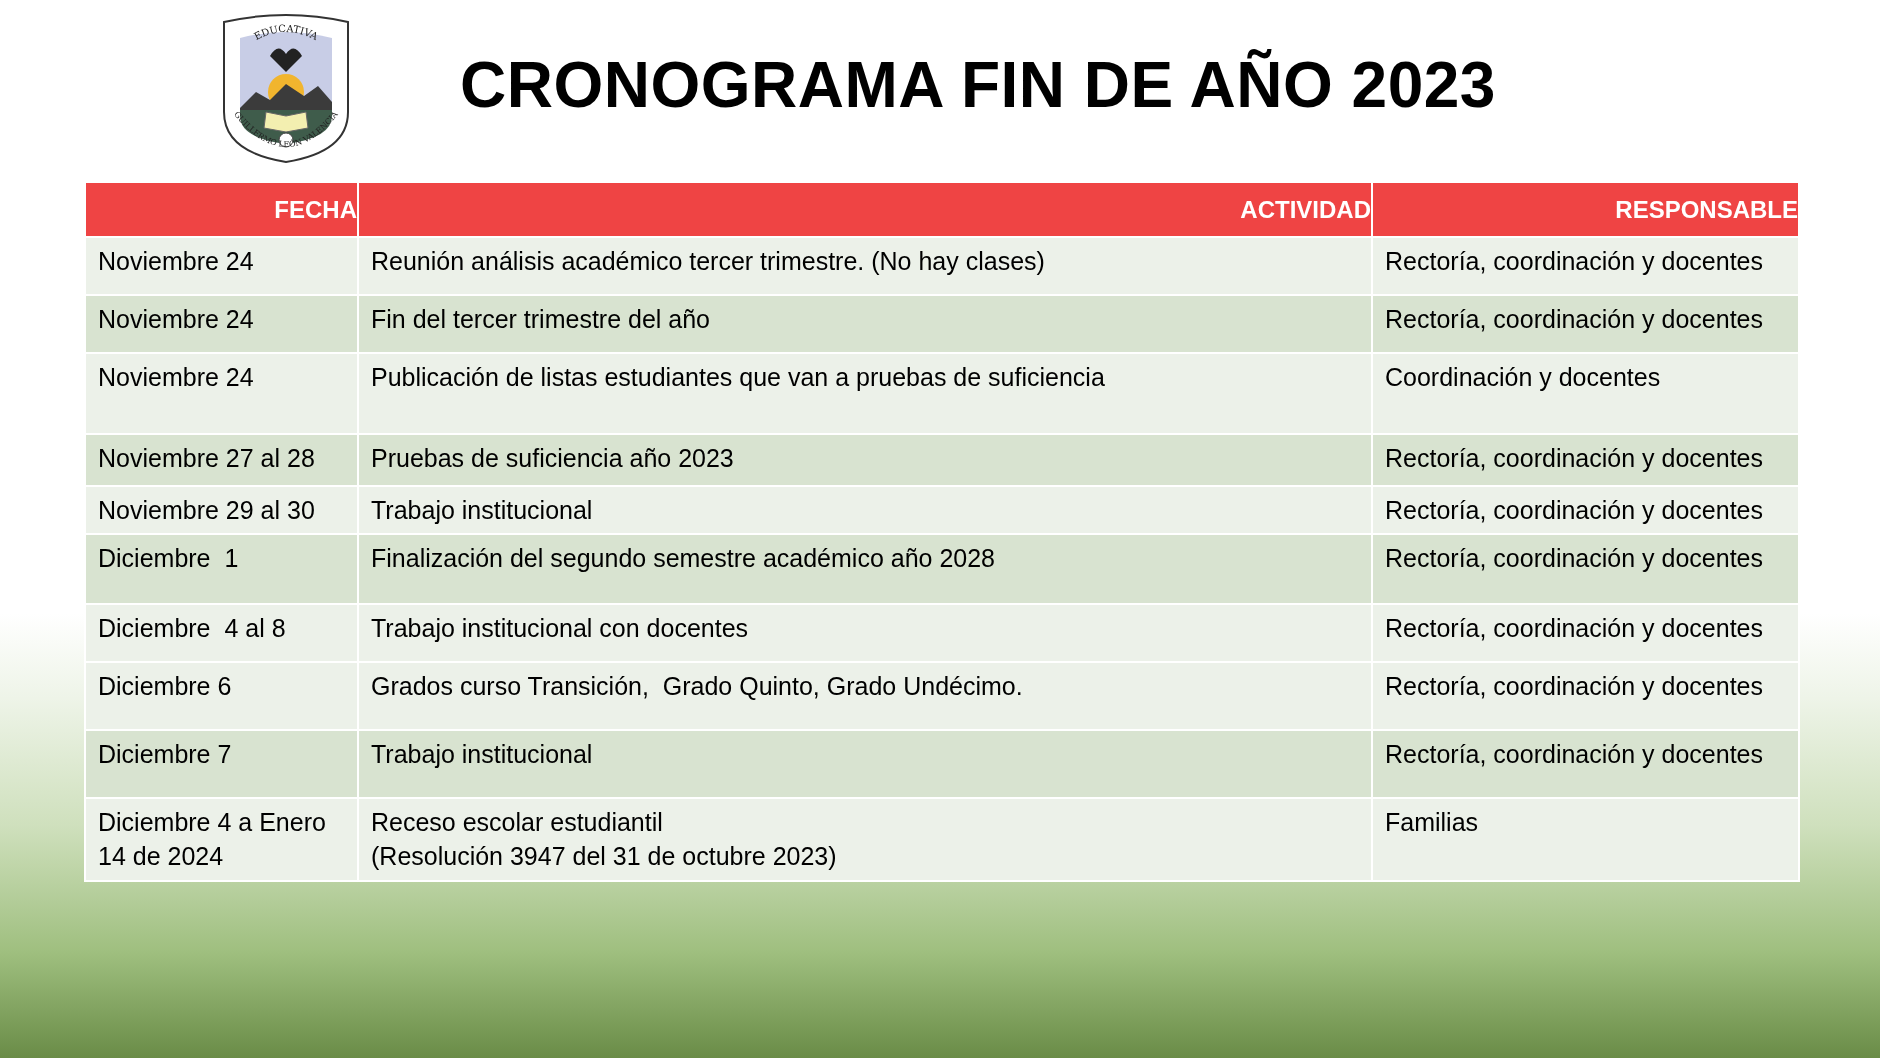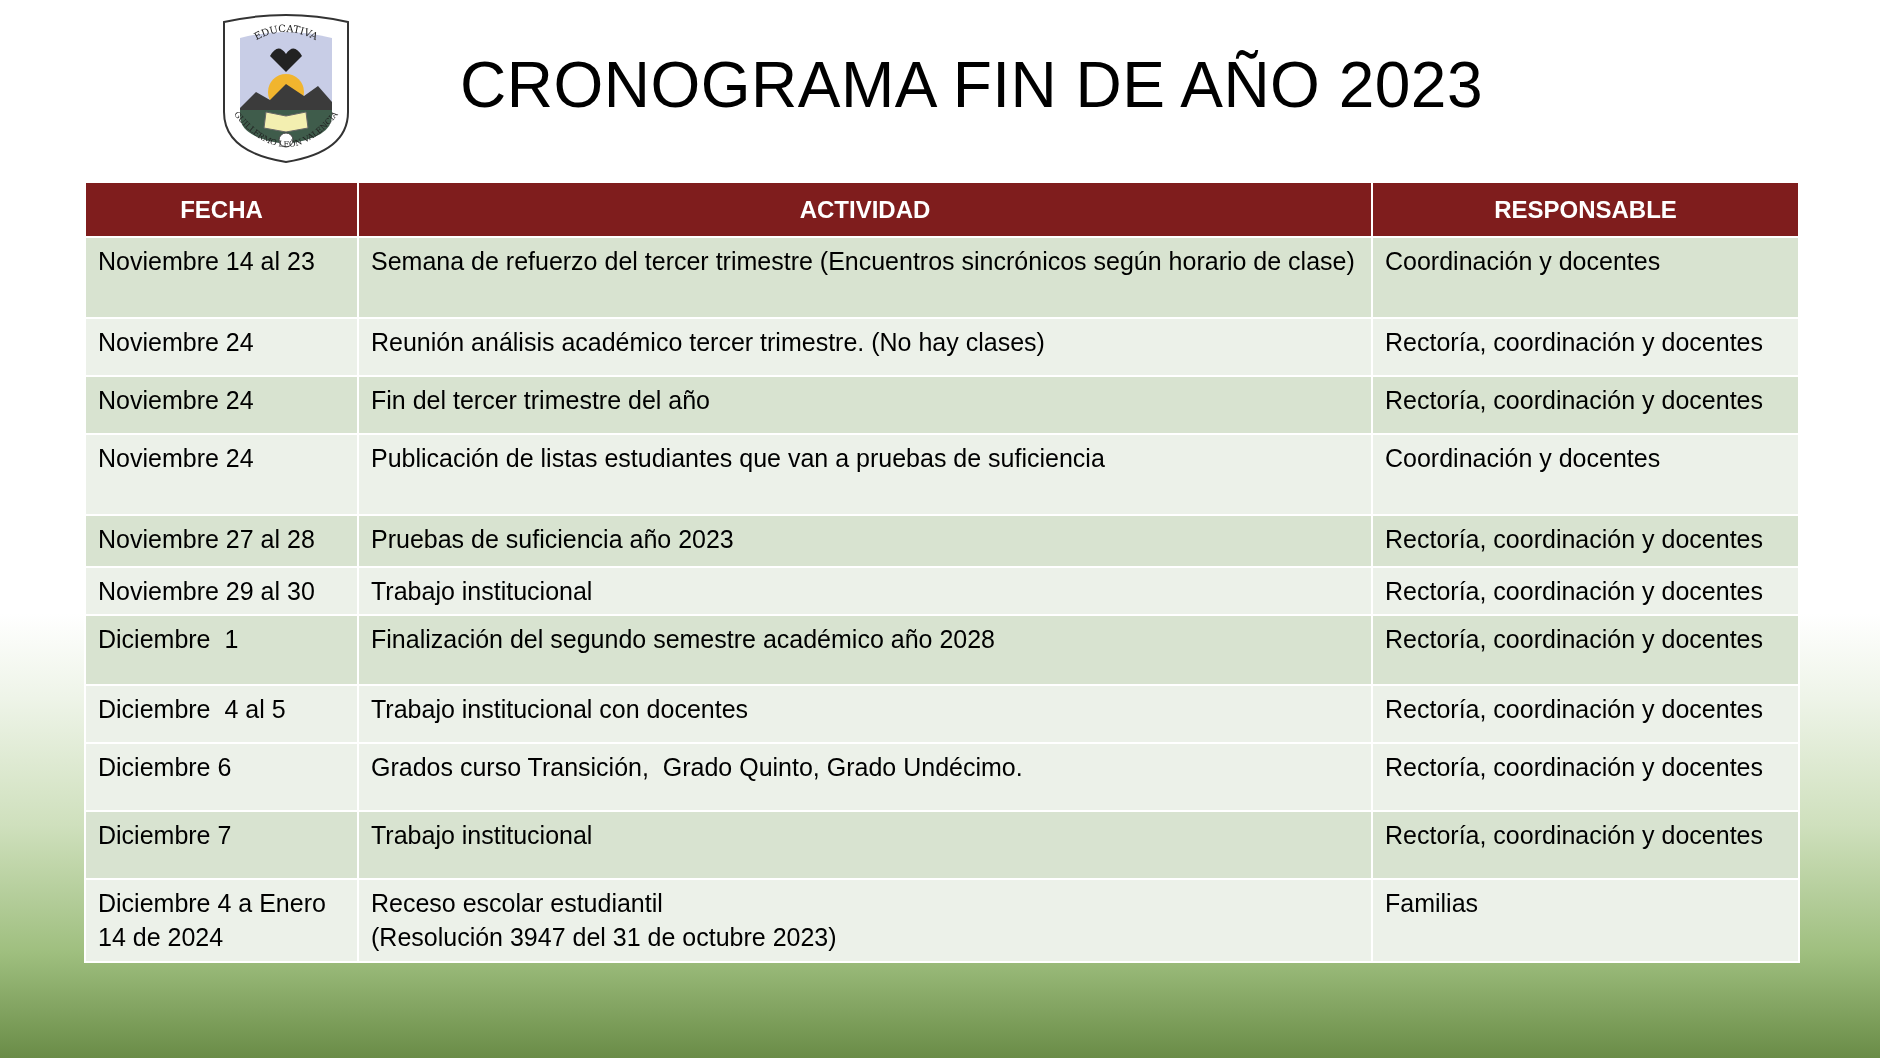--- a/index.html
+++ b/index.html
@@ -4,34 +4,34 @@
 <style>
   html, body { margin:0; padding:0; }
   body {
     width:1880px; height:1058px; overflow:hidden; position:relative;
     font-family: "Liberation Sans", sans-serif;
     background: linear-gradient(to bottom, #ffffff 0%, #ffffff 58%, #eef4e8 66%, #cfe0bd 78%, #9fbf7f 90%, #6a8c47 100%);
   }
   .logo { position:absolute; left:218px; top:12px; width:136px; height:152px; }
   .title {
     position:absolute; left:460px; top:48px;
-    font-size:64px; font-weight:normal; color:#000; letter-spacing:0.5px;
+    font-size:64px; font-weight:bold; color:#000; letter-spacing:0.5px;
     font-family: "Liberation Sans", sans-serif;
   }
   table.sched {
     position:absolute; left:84px; top:181px; width:1714px;
     border-collapse:collapse; table-layout:fixed;
   }
   table.sched th, table.sched td {
     border:2px solid #ffffff; vertical-align:top;
     font-size:25px; color:#000; line-height:34px;
   }
   table.sched th {
-    background:#7f1d1d; color:#fff; font-weight:bold; height:53px;
-    padding:0; text-align:center; vertical-align:middle; font-size:24px;
+    background:#ef4444; color:#fff; font-weight:bold; height:53px;
+    padding:0; text-align:right; vertical-align:middle; font-size:24px;
   }
   table.sched td { padding:6px 12px 6px 12px; }
   tr.odd td { background:#d8e3d0; }
   tr.even td { background:#ecf1e9; }
 </style>
 </head>
 <body>
 
 <svg class="logo" viewBox="0 0 136 152">
   <defs>
@@ -59,25 +59,20 @@
     <col style="width:427px">
   </colgroup>
   <thead>
     <tr>
       <th>FECHA</th>
       <th>ACTIVIDAD</th>
       <th>RESPONSABLE</th>
     </tr>
   </thead>
   <tbody>
-    <tr class="odd" style="height:81px">
-      <td>Noviembre 14 al 23</td>
-      <td>Semana de refuerzo del tercer trimestre (Encuentros sincrónicos según horario de clase)</td>
-      <td>Coordinación y docentes</td>
-    </tr>
     <tr class="even" style="height:58px">
       <td>Noviembre 24</td>
       <td>Reunión análisis académico tercer trimestre. (No hay clases)</td>
       <td>Rectoría, coordinación y docentes</td>
     </tr>
     <tr class="odd" style="height:58px">
       <td>Noviembre 24</td>
       <td>Fin del tercer trimestre del año</td>
       <td>Rectoría, coordinación y docentes</td>
     </tr>
@@ -95,21 +90,21 @@
       <td>Noviembre 29 al 30</td>
       <td>Trabajo institucional</td>
       <td>Rectoría, coordinación y docentes</td>
     </tr>
     <tr class="odd" style="height:70px">
       <td style="white-space:pre">Diciembre  1</td>
       <td>Finalización del segundo semestre académico año 2028</td>
       <td>Rectoría, coordinación y docentes</td>
     </tr>
     <tr class="even" style="height:58px">
-      <td style="white-space:pre">Diciembre  4 al 5</td>
+      <td style="white-space:pre">Diciembre  4 al 8</td>
       <td>Trabajo institucional con docentes</td>
       <td>Rectoría, coordinación y docentes</td>
     </tr>
     <tr class="even" style="height:68px">
       <td>Diciembre 6</td>
       <td style="white-space:pre">Grados curso Transición,  Grado Quinto, Grado Undécimo.</td>
       <td>Rectoría, coordinación y docentes</td>
     </tr>
     <tr class="odd" style="height:68px">
       <td>Diciembre 7</td>

